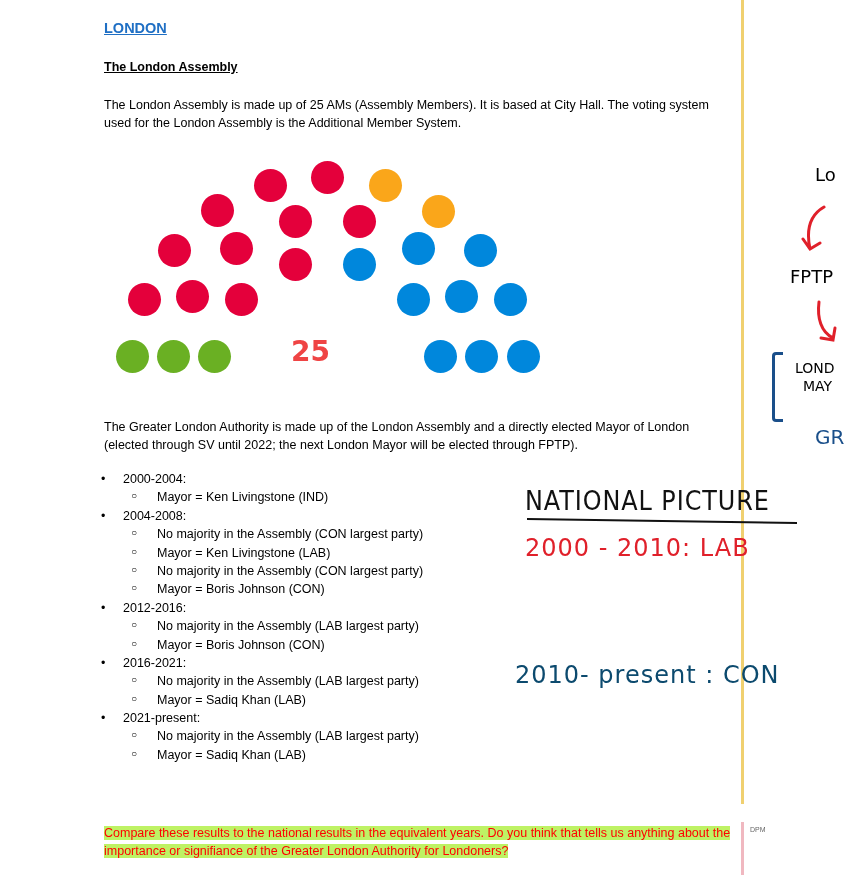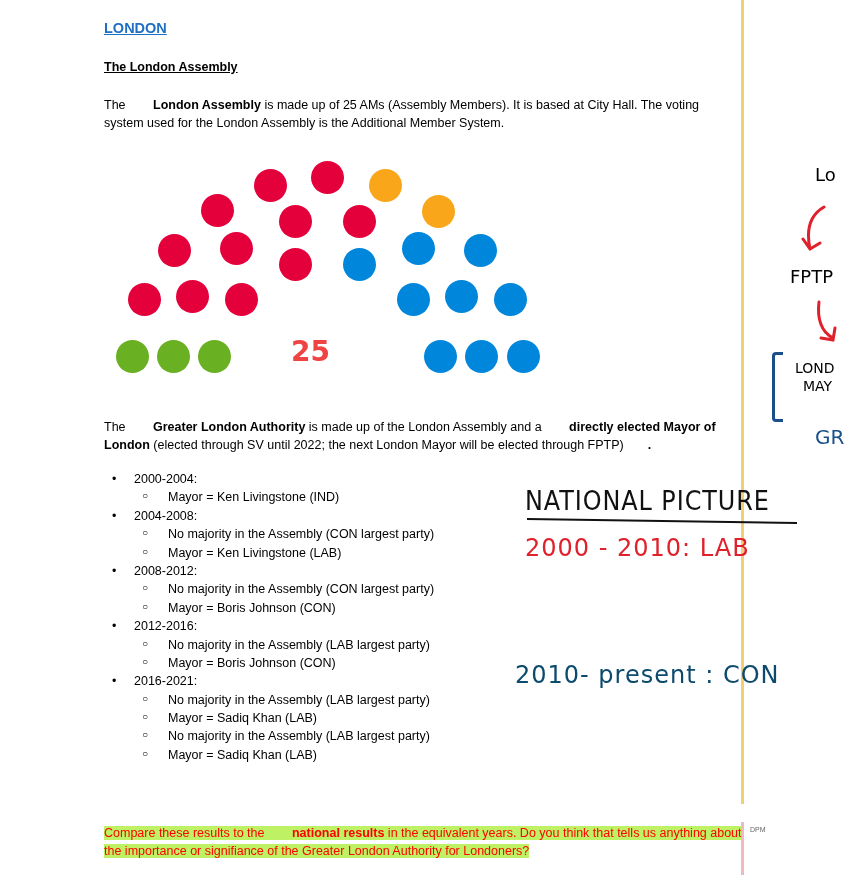--- a/index.html
+++ b/index.html
@@ -2,25 +2,25 @@
 <html><head>
 <meta charset="utf-8">
 <style>
   html, body { margin:0; padding:0; background:#ffffff; }
   body { width:848px; height:875px; position:relative; overflow:hidden;
          font-family:"Liberation Sans", sans-serif; color:#000; }
   .title { position:absolute; left:104px; top:20px; font-size:14.5px; font-weight:bold; color:#1f6fc4; text-decoration:underline; }
   .subtitle { position:absolute; left:104px; top:60px; font-size:12.5px; font-weight:bold; text-decoration:underline; }
   .para1 { position:absolute; left:104px; top:96px; width:620px; font-size:12.5px; line-height:18px; }
   .para2 { position:absolute; left:104px; top:418px; width:620px; font-size:12.5px; line-height:18px; }
-  b { font-weight:bold;margin-left:24px; }
+  b { font-weight:normal; }
   .seatchart { position:absolute; left:100px; top:150px; width:460px; height:240px; }
   .seat { position:absolute; width:33px; height:33px; border-radius:50%; }
   .total { position:absolute; left:291px; top:330px; font-family:"DejaVu Sans", sans-serif; font-weight:bold; font-size:28px; line-height:44px; color:#ef4444; }
-  .list { position:absolute; left:112px; top:472px; font-size:12.5px; }
+  .list { position:absolute; left:101px; top:472px; font-size:12.5px; }
   .li1 { position:relative; height:18.4px; padding-left:22px; white-space:nowrap; }
   .li1::before { content:"•"; position:absolute; left:0; top:0; }
   .li2 { position:relative; height:18.4px; padding-left:56px; white-space:nowrap; }
   .li2::before { content:"○"; position:absolute; left:30px; top:0; font-size:10px; }
   .question { position:absolute; left:104px; top:824px; width:640px; font-size:12.5px; line-height:18px; color:#ff0000; }
   .question span.hl { background:#bef264; }
   .vline-yellow { position:absolute; left:741px; top:0; width:3px; height:804px; background:#f0d070; }
   .vline-pink { position:absolute; left:741px; top:822px; width:3px; height:53px; background:#f0b8c0; }
   .comment-tag { position:absolute; left:750px; top:826px; font-size:7px; color:#666; }
   .hw { position:absolute; font-family:"DejaVu Sans", sans-serif; white-space:nowrap; }
@@ -80,29 +80,29 @@
 <div class="total">25</div>
 
 <div class="para2"><span>The </span><b>Greater London Authority</b><span> is made up of the London Assembly and a </span><b>directly elected Mayor of London</b><span> (elected through SV until 2022; the next London Mayor will be elected through FPTP)</span><b>.</b></div>
 
 <div class="list">
   <div class="li1">2000-2004:</div>
   <div class="li2">Mayor = Ken Livingstone (IND)</div>
   <div class="li1">2004-2008:</div>
   <div class="li2">No majority in the Assembly (CON largest party)</div>
   <div class="li2">Mayor = Ken Livingstone (LAB)</div>
-  <div class="li1">2008-2012:</div>
   <div class="li2">No majority in the Assembly (CON largest party)</div>
   <div class="li2">Mayor = Boris Johnson (CON)</div>
   <div class="li1">2012-2016:</div>
   <div class="li2">No majority in the Assembly (LAB largest party)</div>
   <div class="li2">Mayor = Boris Johnson (CON)</div>
   <div class="li1">2016-2021:</div>
   <div class="li2">No majority in the Assembly (LAB largest party)</div>
   <div class="li2">Mayor = Sadiq Khan (LAB)</div>
+  <div class="li1">2021-present:</div>
   <div class="li2">No majority in the Assembly (LAB largest party)</div>
   <div class="li2">Mayor = Sadiq Khan (LAB)</div>
 </div>
 
 <div class="question"><span class="hl"><span>Compare these results to the </span><b>national results</b><span> in the equivalent years. Do you think that tells us anything about the importance or signifiance of the Greater London Authority for Londoners?</span></span></div>
 
 <div class="vline-yellow"></div>
 <div class="vline-pink"></div>
 <div class="comment-tag">DPM</div>
 

